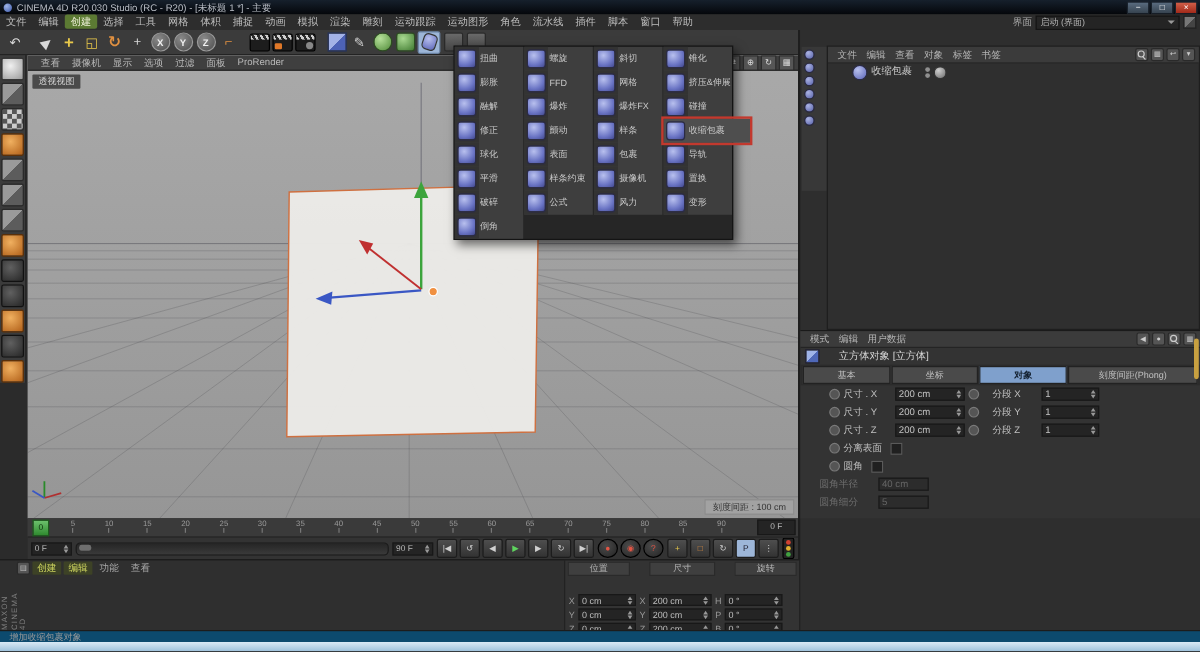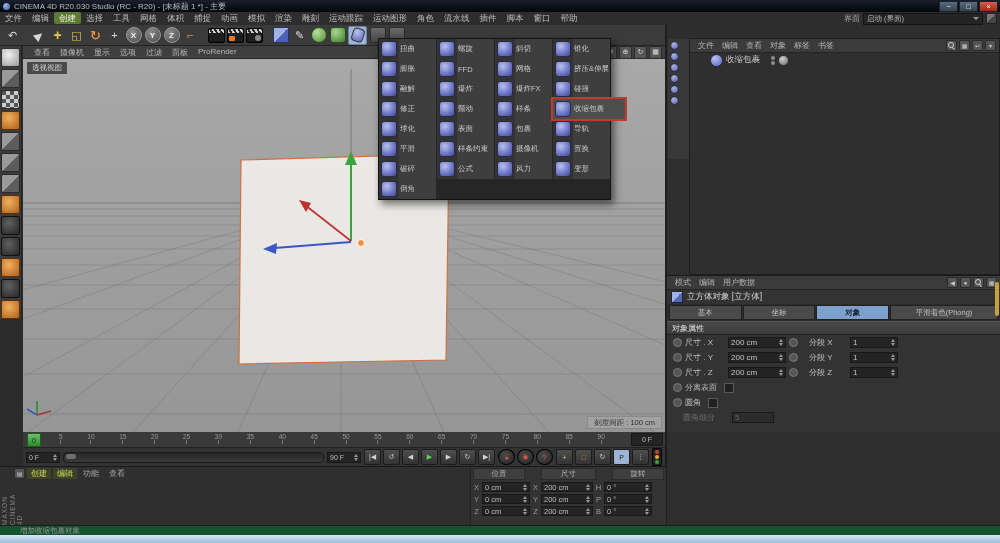--- a/index.html
+++ b/index.html
@@ -102,30 +102,30 @@
   .row-cube .obj-icon{background:linear-gradient(135deg,#9fb4e8 0 50%,#4f68b8 50%);border:1px solid #223;}
   .row-deformer .obj-icon{border-radius:50%;background:radial-gradient(circle at 35% 30%,#b8c0ee,#5a64b8);border:1px solid #2b2b44;}
   .obj-row.selected .obj-label{color:#fff;background:#49586e;padding:0 3px;border-radius:1px;}
   .vis-dots{display:flex;flex-direction:column;gap:1px;margin-left:8px;}
   .vis-dots i{width:4px;height:4px;border-radius:50%;background:#8f8f8f;display:block;}
   .obj-tag{width:9px;height:9px;border-radius:50%;background:radial-gradient(circle at 35% 30%,#cfcfcf,#6a6a6a);border:1px solid #333;}
   
   .am{position:absolute;left:0;top:250px;width:333px;height:156px;background:#333;border-top:1px solid #1a1a1a;}
   .am-menu{height:13px;background:#3b3b3b;border-bottom:1px solid #242424;display:flex;align-items:center;
            font-size:8px;color:#b5b5b5;padding-left:4px;}
-  .am-title{height:14px;display:flex;align-items:center;gap:4px;padding-left:4px;font-size:8.5px;color:#d5d5d5;}
+  .am-title{height:14px;display:flex;align-items:center;gap:16px;padding-left:4px;font-size:8.5px;color:#d5d5d5;}
   .am-cube{width:10px;height:10px;background:linear-gradient(135deg,#9fb4e8 0 50%,#4f68b8 50%);border:1px solid #223;}
   .am-tabs{display:flex;gap:1px;padding:1px 2px;background:#2b2b2b;}
   .atab{flex:1;height:13px;background:#4a4a4a;border:1px solid #222;color:#c0c0c0;font-size:7.5px;
         display:flex;align-items:center;justify-content:center;white-space:nowrap;}
   .atab.active{background:#7fa0cc;color:#121f2e;font-weight:bold;}
   .atab.phong{flex:1.5;}
   .am-section{height:12px;background:linear-gradient(#474747,#3c3c3c);border-top:1px solid #555;border-bottom:1px solid #222;
               color:#e2e2e2;font-size:8px;display:flex;align-items:center;padding-left:5px;}
-  .arow{display:flex;align-items:center;height:15px;padding-left:6px;gap:3px;font-size:8px;color:#c0c0c0;}
+  .arow{display:flex;align-items:center;height:15px;padding-left:24px;gap:3px;font-size:8px;color:#c0c0c0;}
   .acirc{width:7px;height:7px;border-radius:50%;background:#555;border:1px solid #7a7a7a;flex:none;}
   .alabel{width:40px;white-space:nowrap;}
   .afield{height:11px;background:#242424;border:1px solid #181818;color:#c2c2c2;display:flex;align-items:center;
           justify-content:space-between;padding:0 2px;box-sizing:border-box;}
   .w56{width:58px;} .w46{width:48px;} .w40{width:42px;}
   .alabel2{width:38px;margin-left:8px;white-space:nowrap;}
   .spin{display:flex;flex-direction:column;justify-content:center;gap:1px;}
   .spin i{display:block;width:0;height:0;border-left:2.5px solid transparent;border-right:2.5px solid transparent;}
   .spin .up{border-bottom:3px solid #999;}
   .spin .down{border-top:3px solid #999;}
@@ -159,37 +159,37 @@
   
   .materials{position:absolute;left:0;top:466px;width:470px;height:59px;background:#2f2f2f;border-top:1px solid #1a1a1a;}
   .mat-menu{height:12px;display:flex;align-items:center;gap:2px;font-size:8px;color:#a8a8a8;padding-left:14px;}
   .mat-item{padding:0 4px;}
   .mat-item.olive{color:#cdd45e;background:#3d4226;border-radius:1px;}
   .maxon{position:absolute;left:1px;top:14px;height:44px;display:flex;gap:1px;}
   .maxon span{writing-mode:vertical-rl;transform:rotate(180deg);font-size:6.5px;color:#808080;letter-spacing:1px;}
   
   .coords{position:absolute;left:470px;top:466px;width:196px;height:59px;background:#333;border-top:1px solid #1a1a1a;
           border-left:1px solid #222;font-size:7.5px;color:#b8b8b8;box-sizing:border-box;padding:1px 2px;}
-  .chead{display:flex;gap:16px;margin-bottom:1px;}
+  .chead{display:flex;gap:16px;margin-bottom:14px;}
   .chead div{background:#3f3f3f;border:1px solid #2a2a2a;height:10px;display:flex;align-items:center;justify-content:center;}
   .ch1{width:58px;} .ch2{width:62px;} .ch3{width:58px;font-family:Liberation Mono, monospace;}
   .crow{display:flex;align-items:center;gap:2px;height:12px;}
   .caxis{width:7px;color:#999;text-align:center;}
   .cfield{height:10px;background:#242424;border:1px solid #181818;color:#bbb;display:flex;align-items:center;
           justify-content:space-between;padding:0 2px;box-sizing:border-box;}
   .cw1{width:48px;} .cw2{width:52px;} .cw3{width:48px;}
   .cfoot{display:flex;gap:3px;margin-top:14px;align-items:center;}
   .cdd{height:10px;background:#242424;border:1px solid #181818;color:#aaa;display:flex;align-items:center;
        justify-content:space-between;padding:0 3px;}
   .cdd1{width:58px;} .cdd2{width:56px;}
   .apply-btn{width:56px;height:10px;background:linear-gradient(#5a5a5a,#404040);border:1px solid #202020;border-radius:2px;
              color:#ddd;display:flex;align-items:center;justify-content:center;}
   
-  .statusbar{position:absolute;left:0;top:525px;width:1000px;height:10px;background:#14532d;border-top:1px solid #1c1c1c;
-             color:#9a9a9a;font-size:7.5px;display:flex;align-items:center;padding-left:20px;box-sizing:border-box;}
+  .statusbar{position:absolute;left:0;top:525px;width:1000px;height:10px;background:#0c4a6e;border-top:1px solid #1c1c1c;
+             color:#9a9a9a;font-size:7.5px;display:flex;align-items:center;padding-left:8px;box-sizing:border-box;}
   .bottom-strip{position:absolute;left:0;top:535px;width:1000px;height:8px;
                 background:linear-gradient(#d9e9f5,#9cc0da);}
   .arrow-down{width:0;height:0;border-left:3px solid transparent;border-right:3px solid transparent;border-top:3px solid #999;}
 </style>
 </head>
 <body>
 
 <div class="app">
 
   <div class="titlebar">
@@ -540,23 +540,22 @@
         </span>
       </div>
       <div class="am-title">
         <span class="am-cube"></span>
         <span>立方体对象 [立方体]</span>
       </div>
       <div class="am-tabs">
           <span class="atab repeat-item">基本</span>
           <span class="atab repeat-item">坐标</span>
           <span class="atab repeat-item active">对象</span>
-          <span class="atab repeat-item phong">平滑着色(Phong)</span>
-        </div>
-      <div class="am-section">对象属性</div>
+          <span class="atab repeat-item phong">刻度间距(Phong)</span>
+        </div>
       <div>
         <div class="arow repeat-item">
           <span class="acirc"></span>
           <span class="alabel">尺寸 . X</span>
           <span class="afield w56">
               <span>200 cm</span>
               <span class="spin">
                 <i class="up"></i>
                 <i class="down"></i>
               </span>
@@ -621,20 +620,26 @@
           <span class="checkbox"></span>
         </div>
 
         <div class="arow repeat-item">
           <span class="acirc"></span>
           <span class="alabel" style="width:auto;">圆角</span>
           <span class="checkbox"></span>
         </div>
       </div>
       <div>
+        <div class="arow disabled repeat-item">
+          <span class="alabel" style="width:46px;">圆角半径</span>
+          <span class="afield w40">
+              <span>40 cm</span>
+            </span>
+        </div>
 
         <div class="arow disabled repeat-item">
           <span class="alabel" style="width:46px;">圆角细分</span>
           <span class="afield w40">
               <span>5</span>
             </span>
         </div>
       </div>
       <span class="scroll-handle"></span>
     </div>

